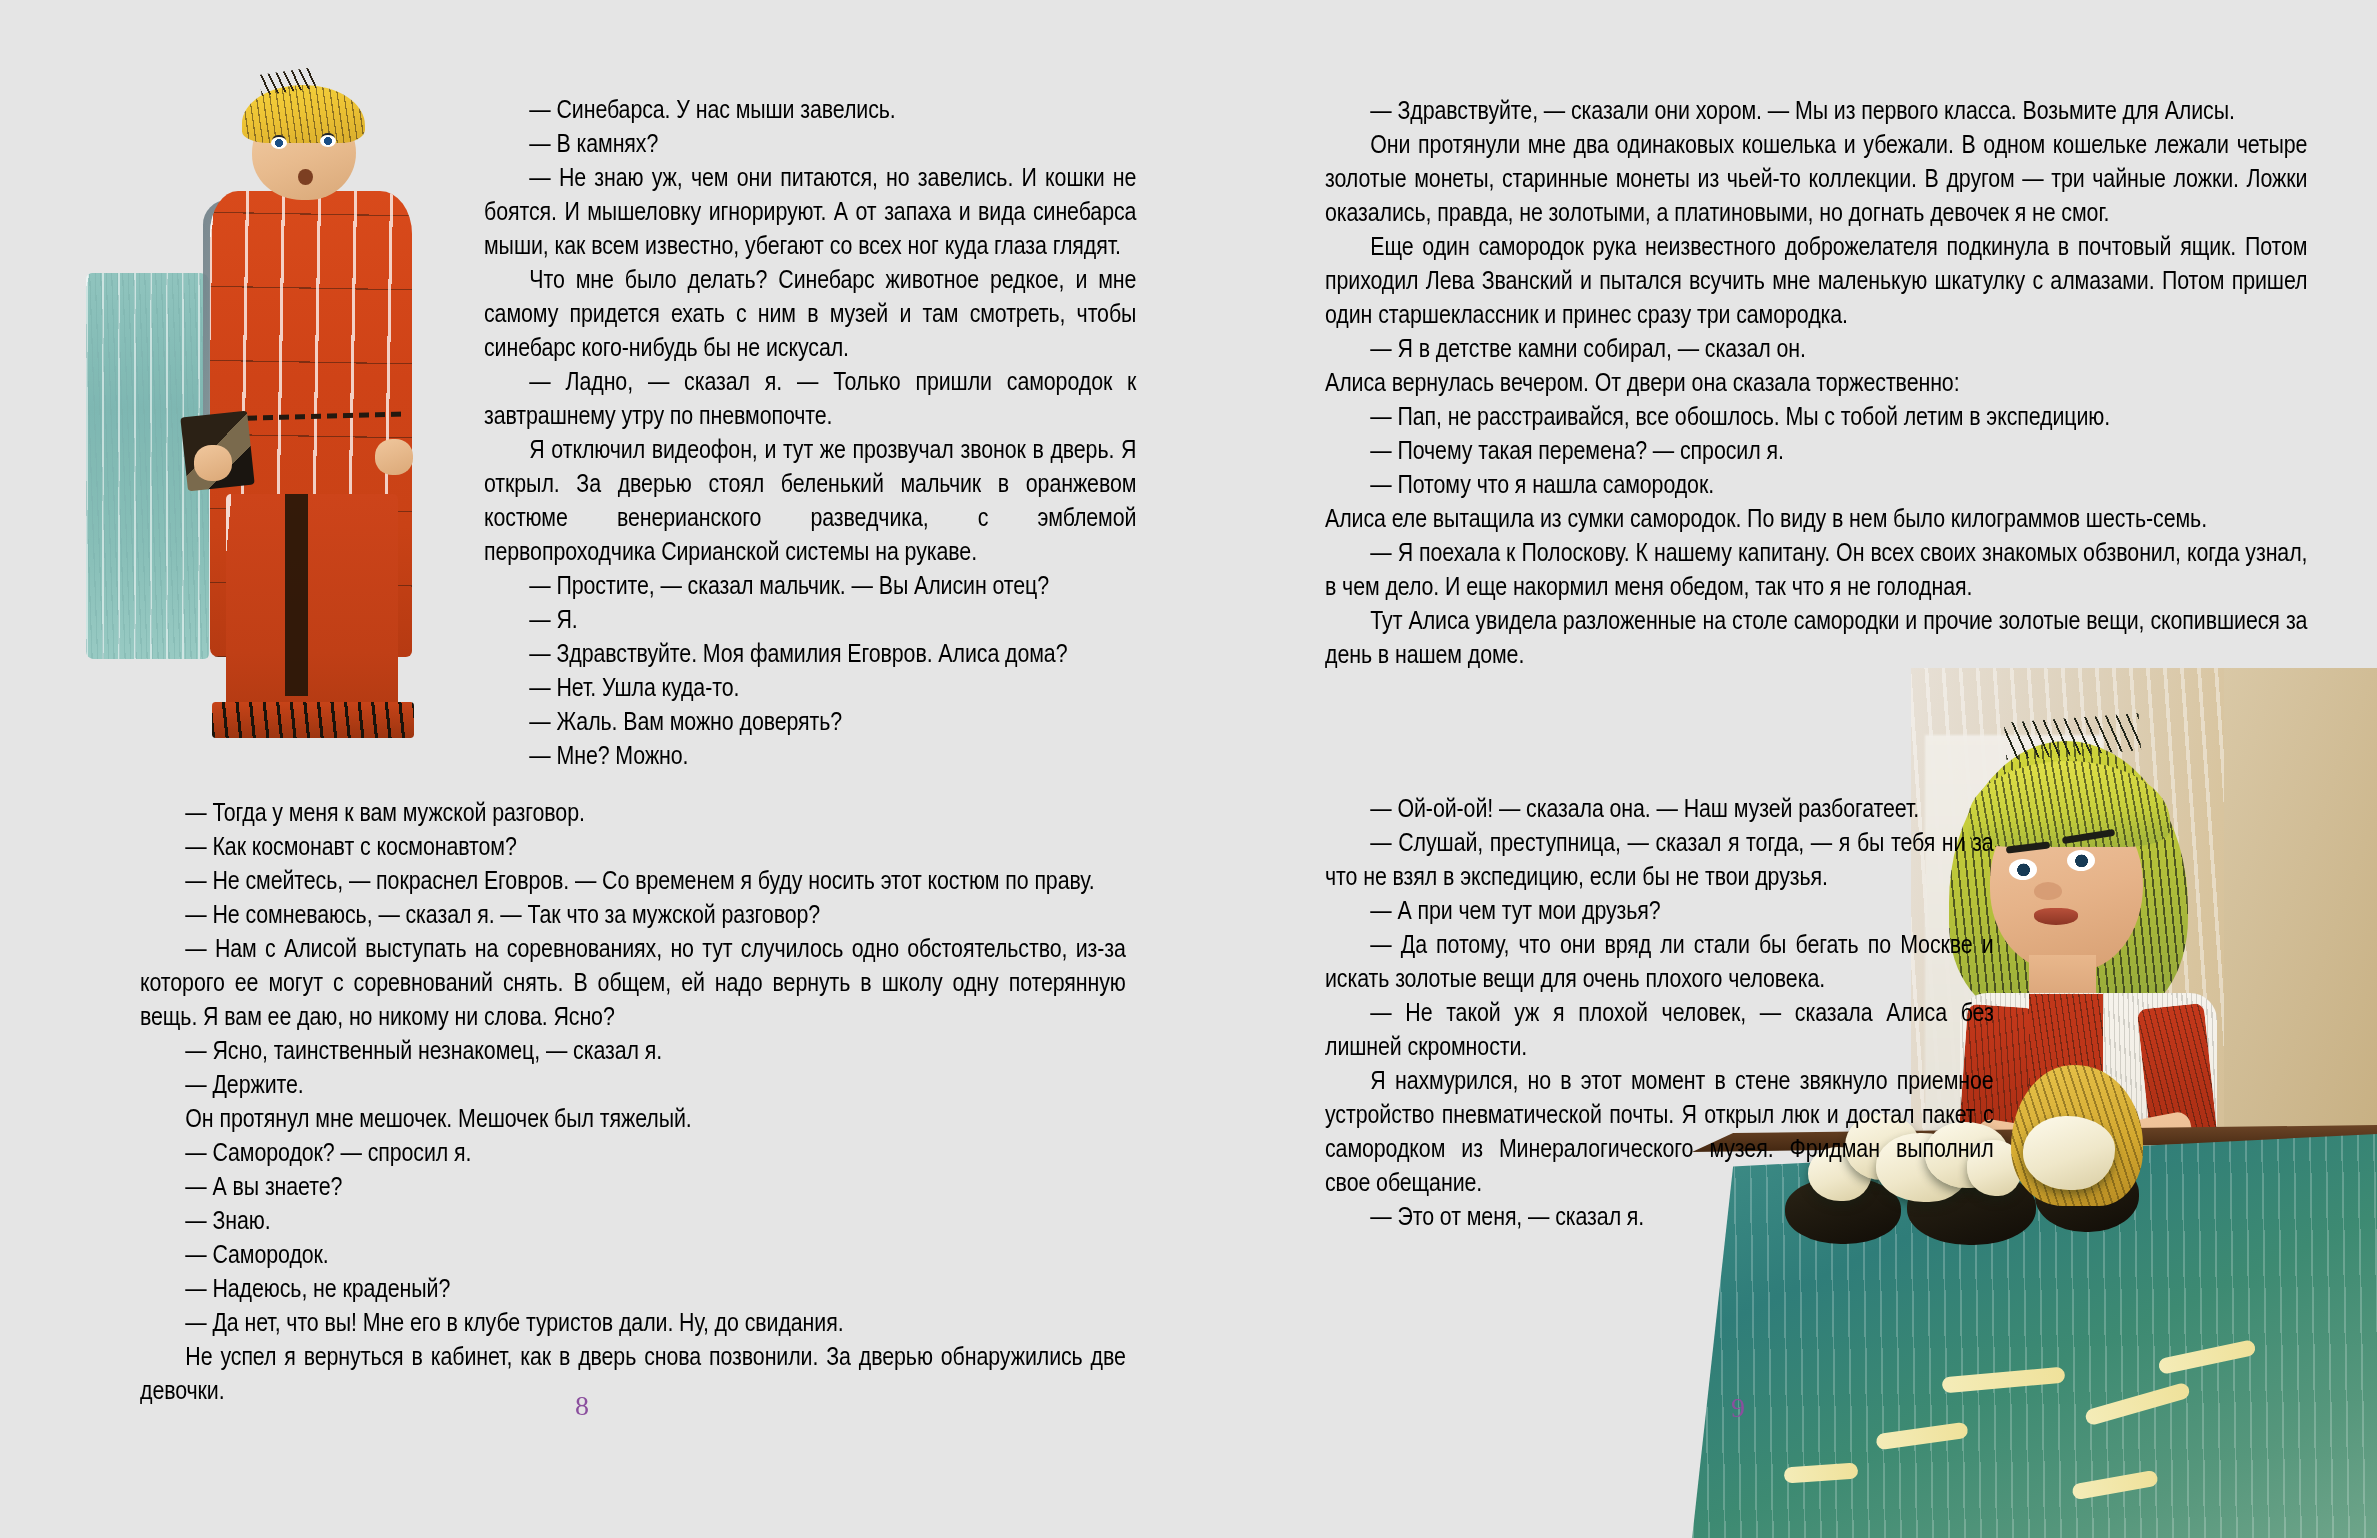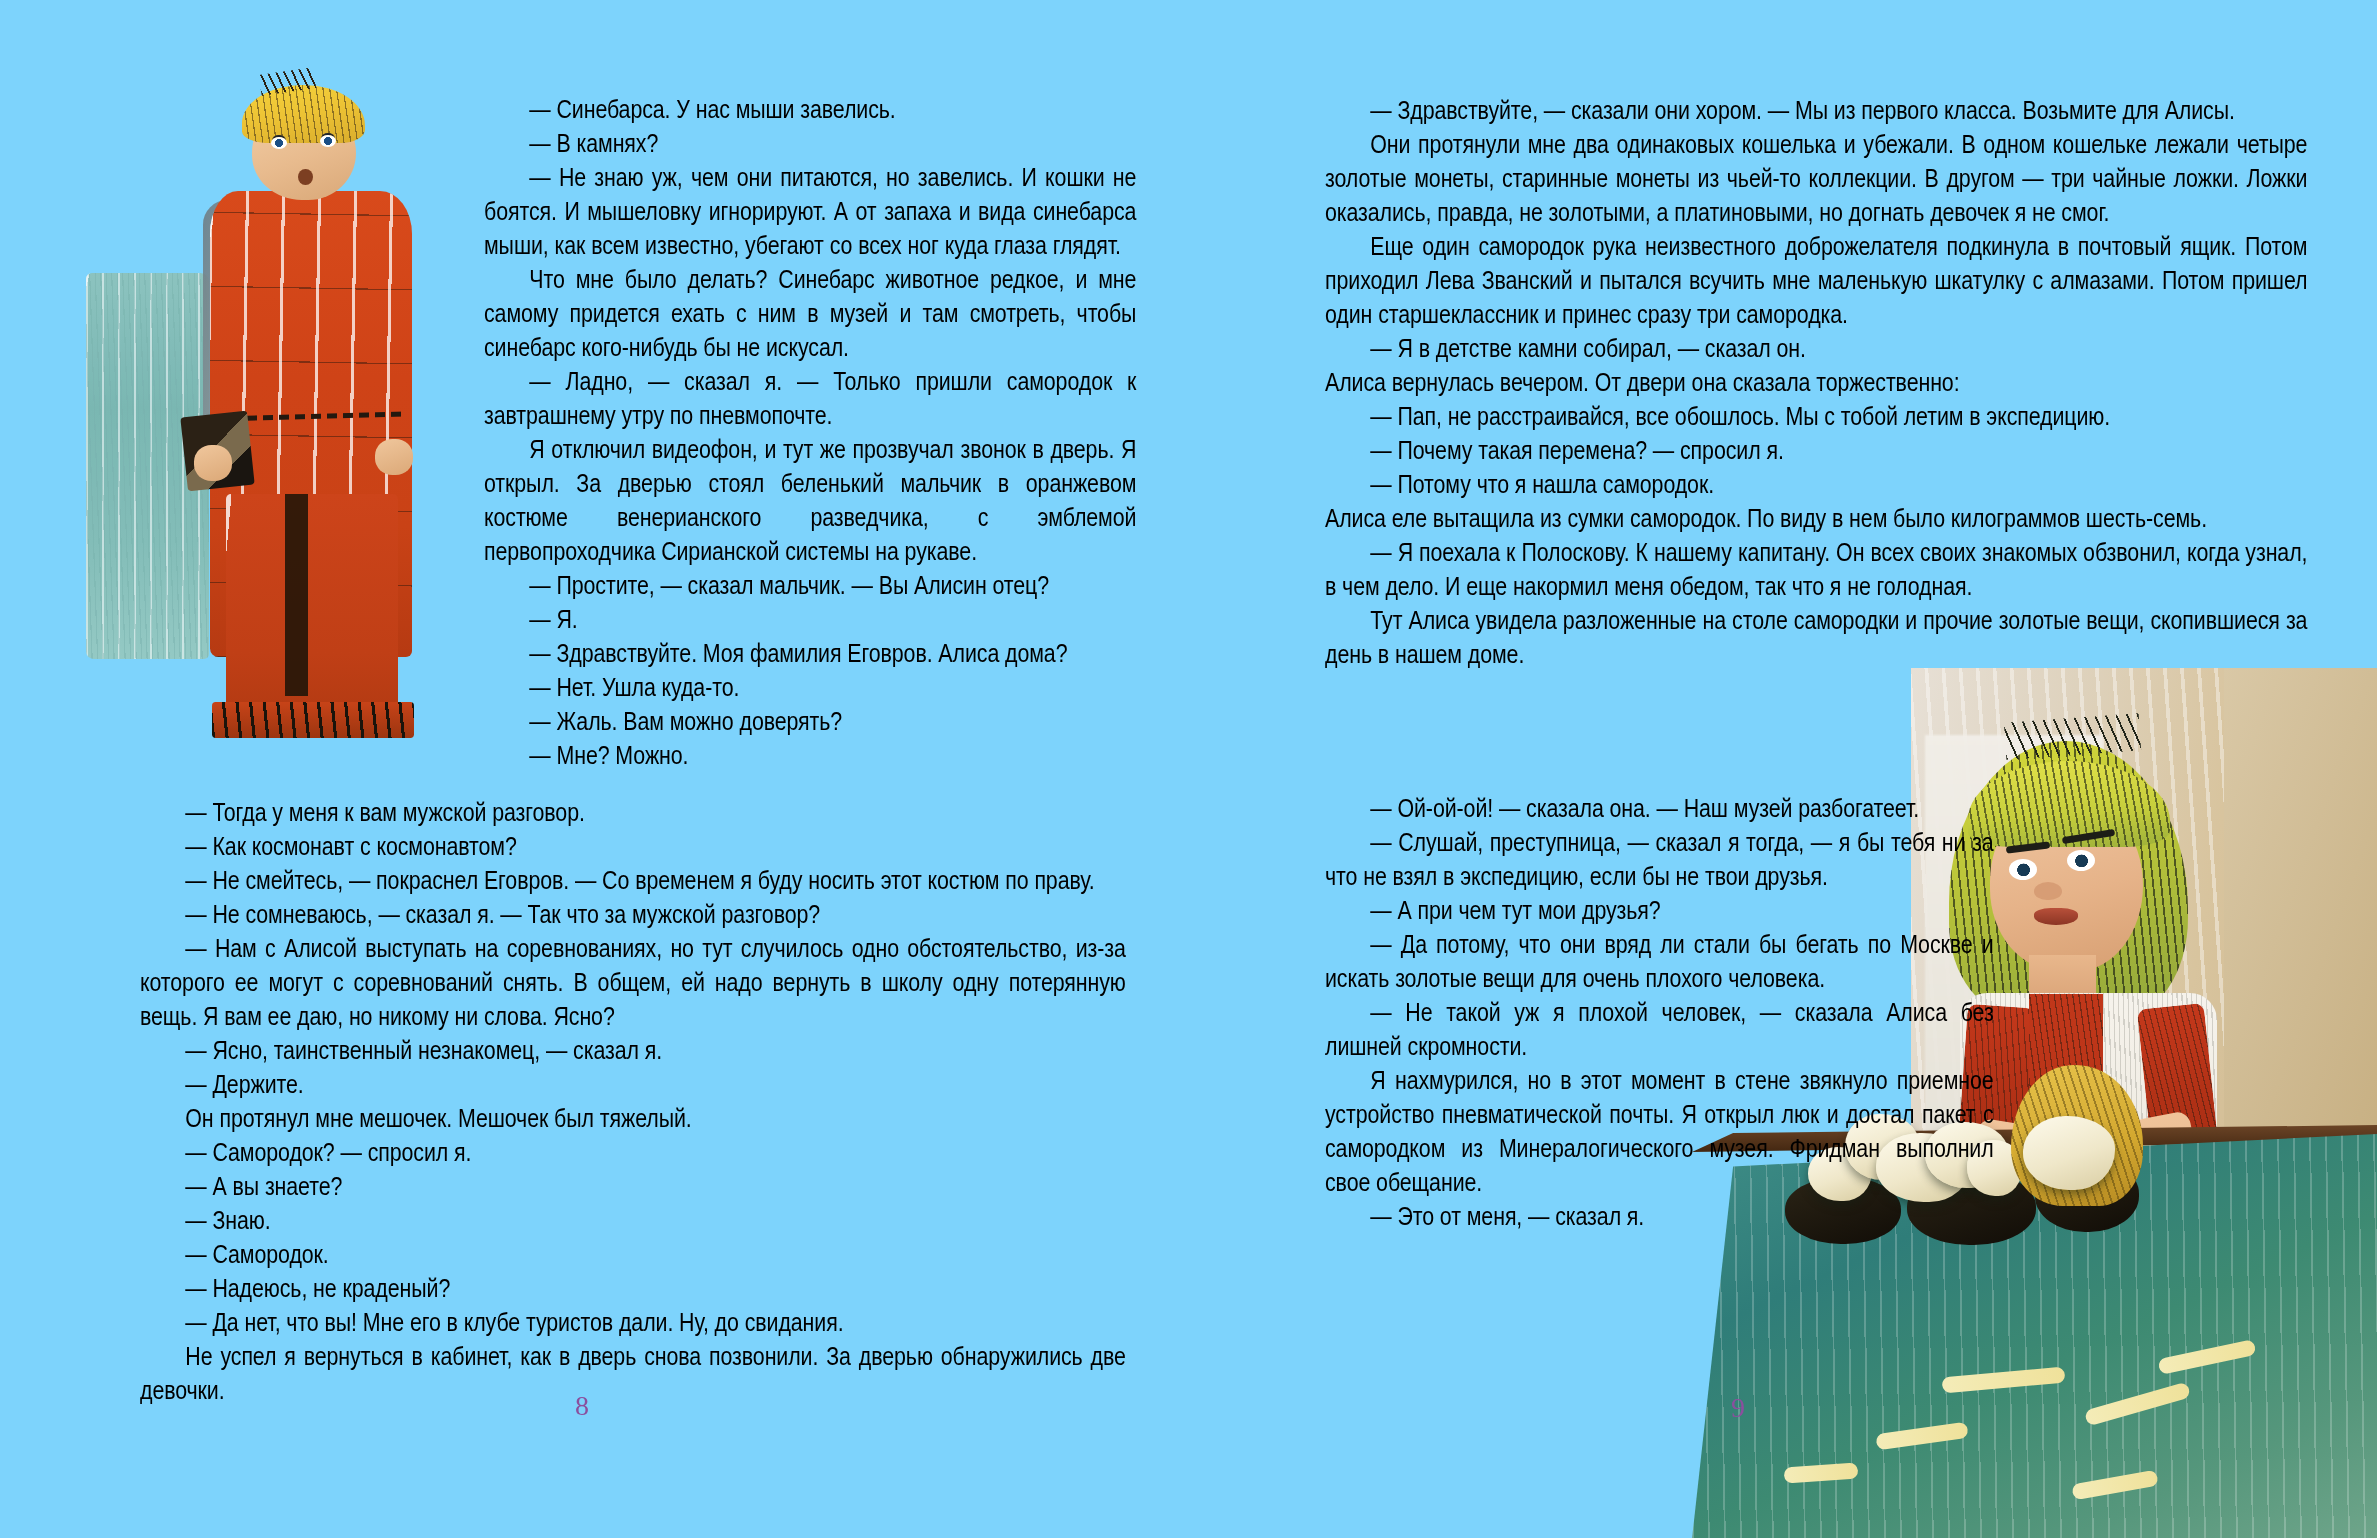--- a/index.html
+++ b/index.html
@@ -1,21 +1,21 @@
 <!DOCTYPE html>
 <html style="font-size:9.8px"><head>
 <meta charset="utf-8">
 <style>
   html,body{margin:0;padding:0;background:#ffffff;}
   body{
     width:2377px;height:1539px;position:relative;overflow:hidden;
     font-family:"Liberation Sans","DejaVu Sans",sans-serif;
     color:#000;
   }
-  .page{position:absolute;top:0;height:1539px;width:1189px;background:#7dd3fc;}
+  .page{position:absolute;top:0;height:1539px;width:1189px;background:#e5e5e5;}
   .page-left{left:0;}
   .page-right{left:1189px;}
 
   
   .textcol{
     position:absolute;
     font-size:25px;
     line-height:34px;
     text-align:justify;
     text-justify:inter-word;

